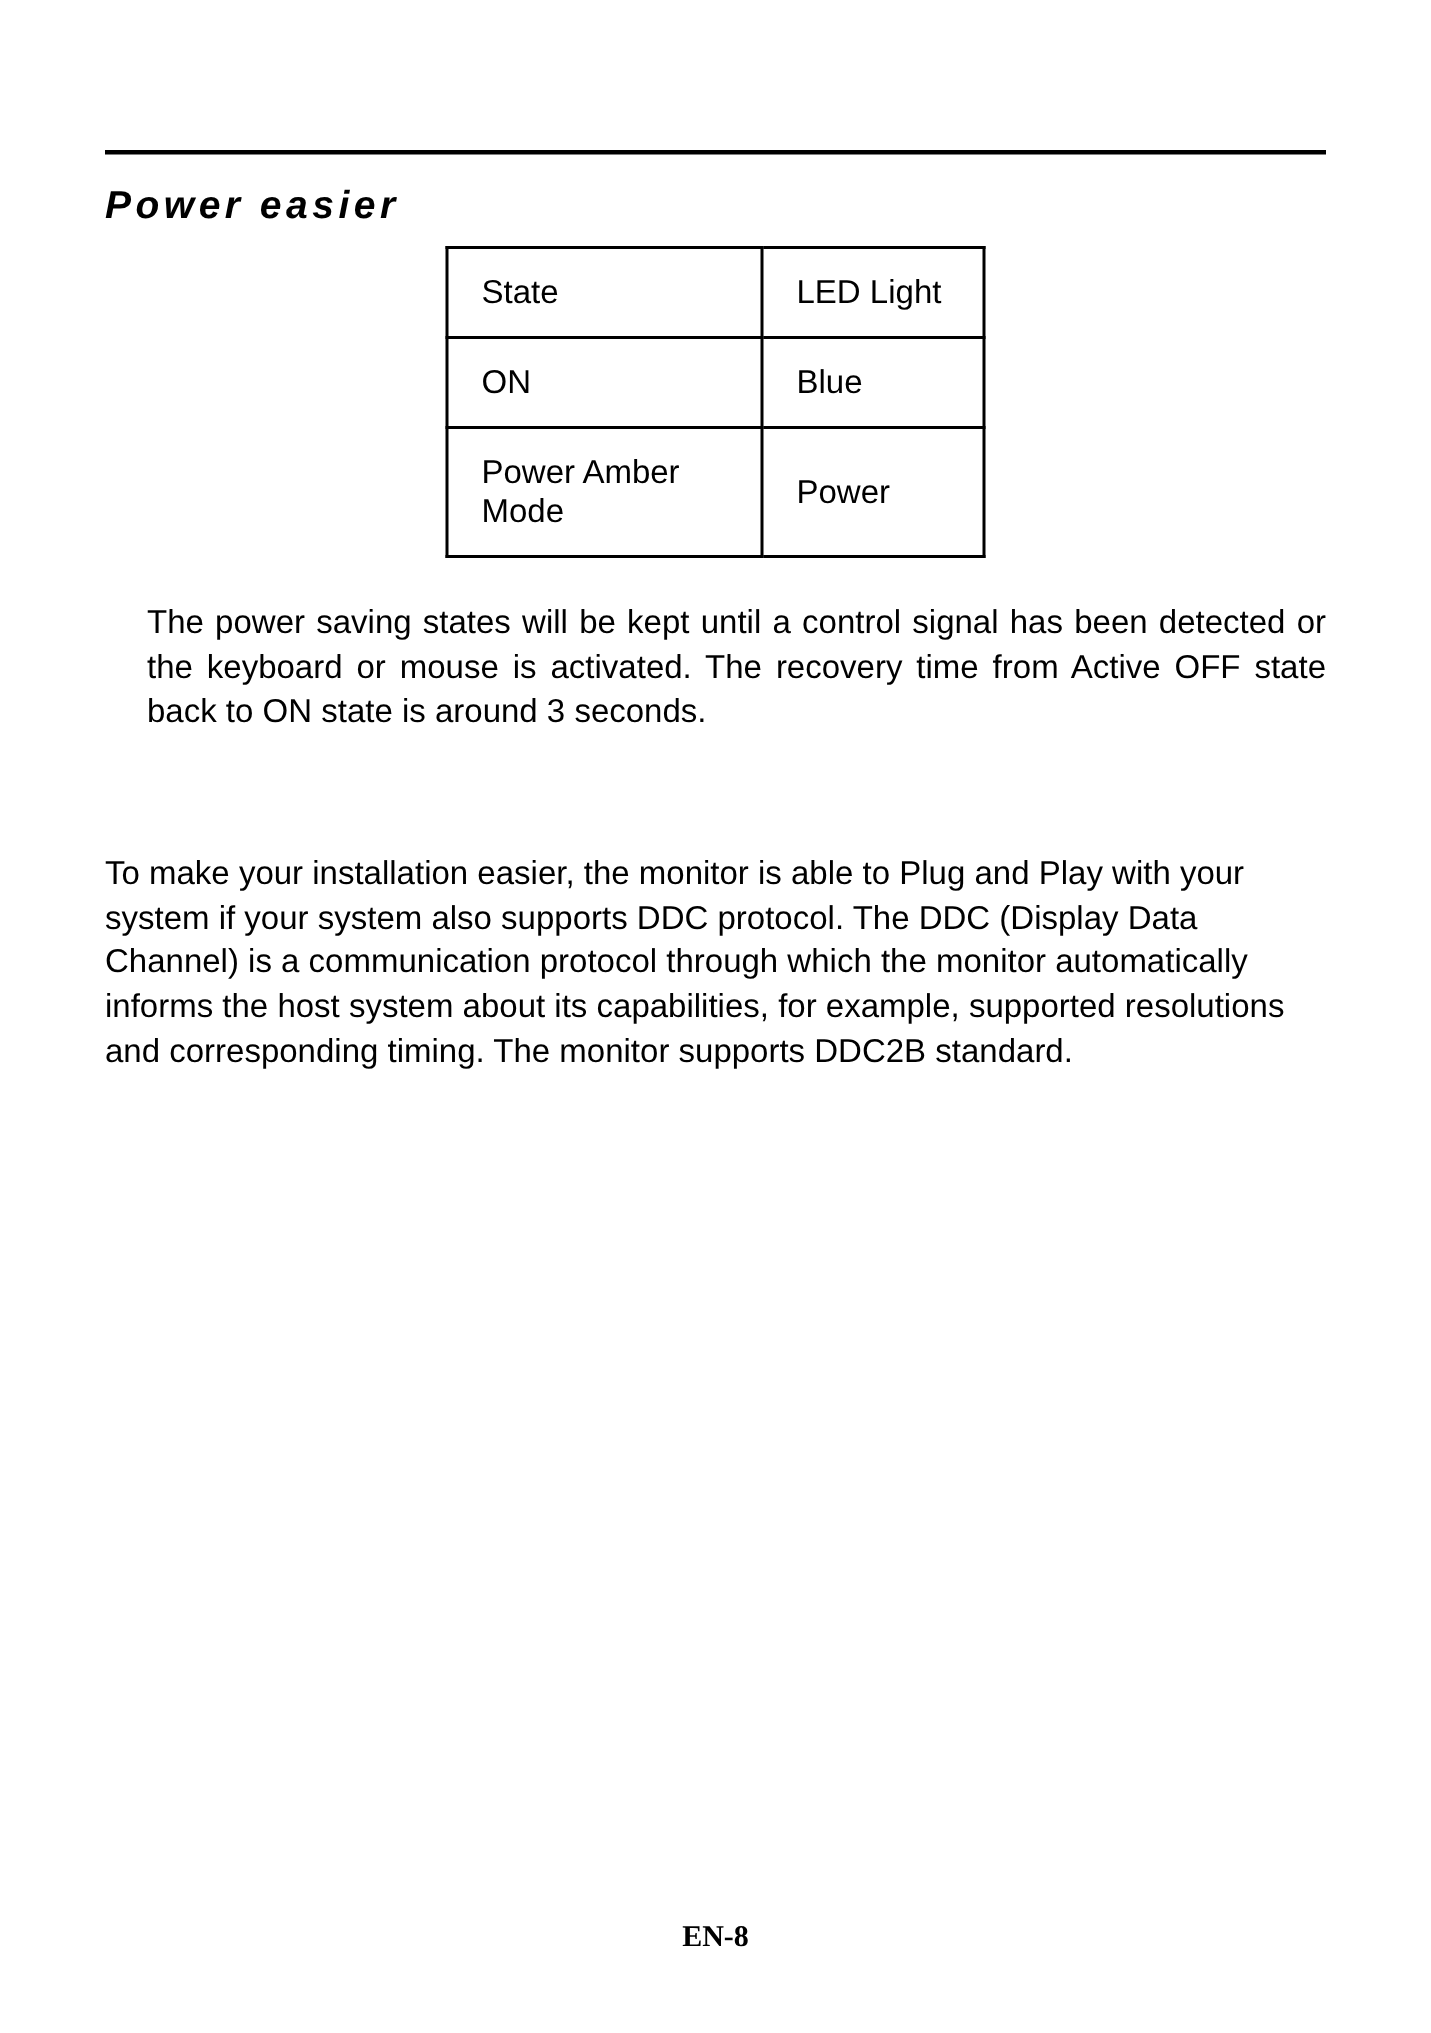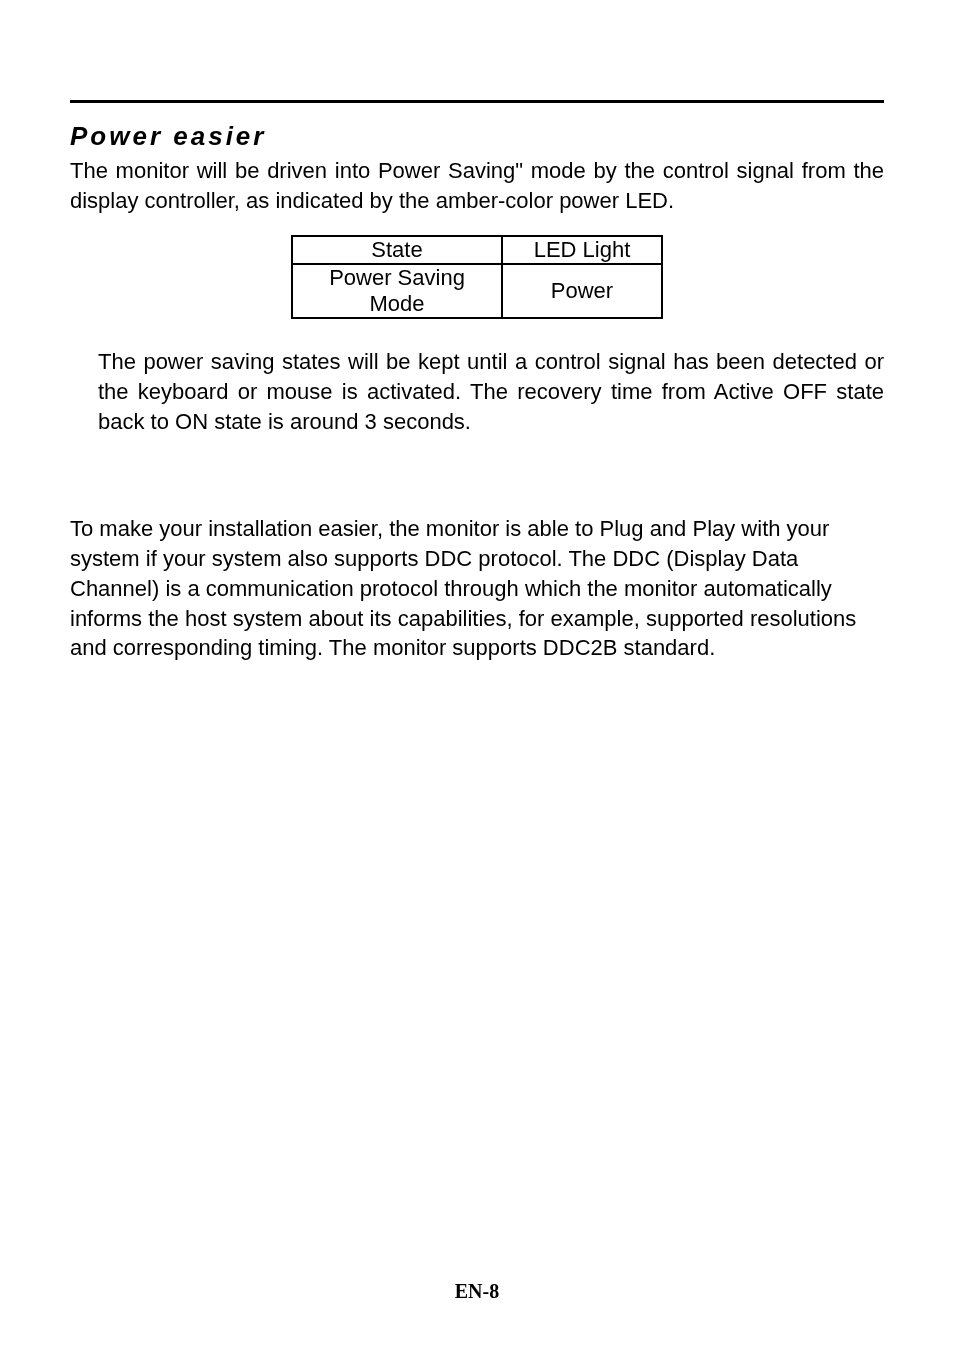--- a/index.html
+++ b/index.html
@@ -29,29 +29,29 @@
     margin-bottom: 20px;
   }
   .body-text.after-table { margin-top: 28px; margin-left: 28px; }
   .section-gap { height: 44px; }
   table.led {
     border-collapse: collapse;
     margin: 12px auto 0 auto;
   }
   table.led td, table.led th {
     border: 2px solid #000;
-    padding: 0 22px;
+    padding: 16px 22px;
     font-size: 22px;
-    text-align: center;
+    text-align: left;
     vertical-align: middle;
     font-weight: 400;
   }
   table.led th { font-weight: 400; }
   .col-state { width: 210px; }
-  .col-led   { width: 160px; }
+  .col-led   { width: 148px; }
   .footer {
     position: absolute;
     bottom: 52px;
     left: 0;
     width: 100%;
     text-align: center;
     font-weight: 700;
     font-size: 20px;
     font-family: Liberation Serif, serif;
   }
@@ -59,30 +59,33 @@
 </head>
 <body>
 
 <div class="page">
 
   <hr class="hr-top">
 
   <div>
     <div class="section-heading">Power easier</div>
 
-    <div class="body-text">The monitor will be driven into Power Saving" mode by the control signal from the display controller, as indicated by the amber-color power LED.</div>
 
     <table class="led">
       <tbody>
           <tr>
         <th class="col-state">State</th>
         <th class="col-led">LED Light</th>
       </tr>
       <tr>
-        <td class="col-state">Power Saving Mode</td>
+        <td class="col-state">ON</td>
+        <td class="col-led">Blue</td>
+      </tr>
+      <tr>
+        <td class="col-state">Power Amber Mode</td>
         <td class="col-led">Power</td>
       </tr>
     </tbody>
       </table>
 
     <div class="body-text after-table">The power saving states will be kept until a control signal has been detected or the keyboard or mouse is activated. The recovery time from Active OFF state back to ON state is around 3 seconds.</div>
   </div>
 
   <div class="section-gap"></div>
 

